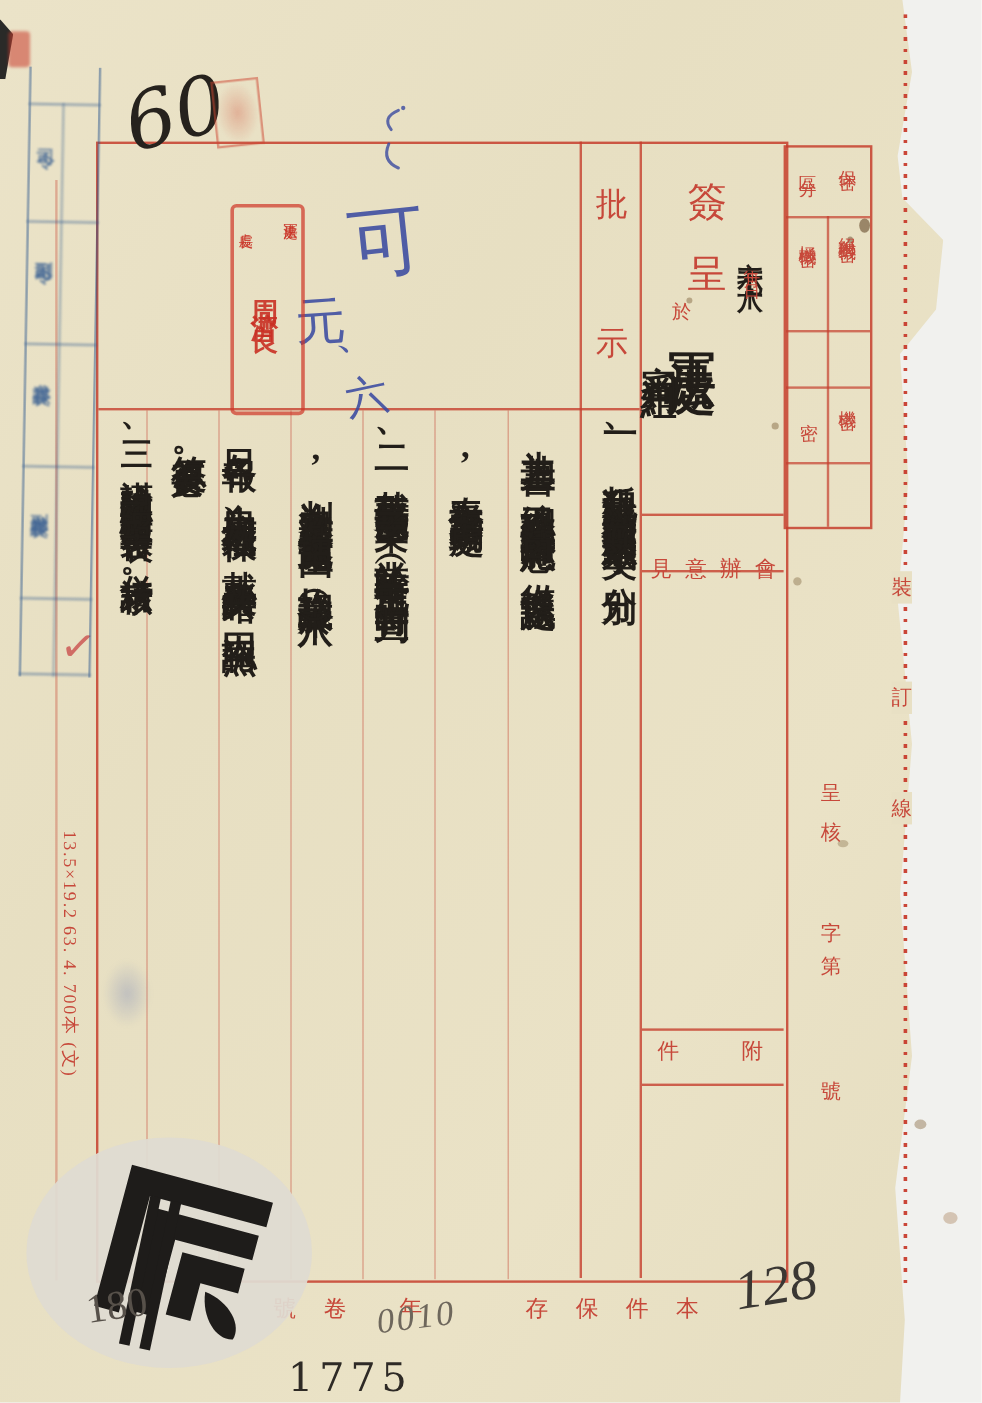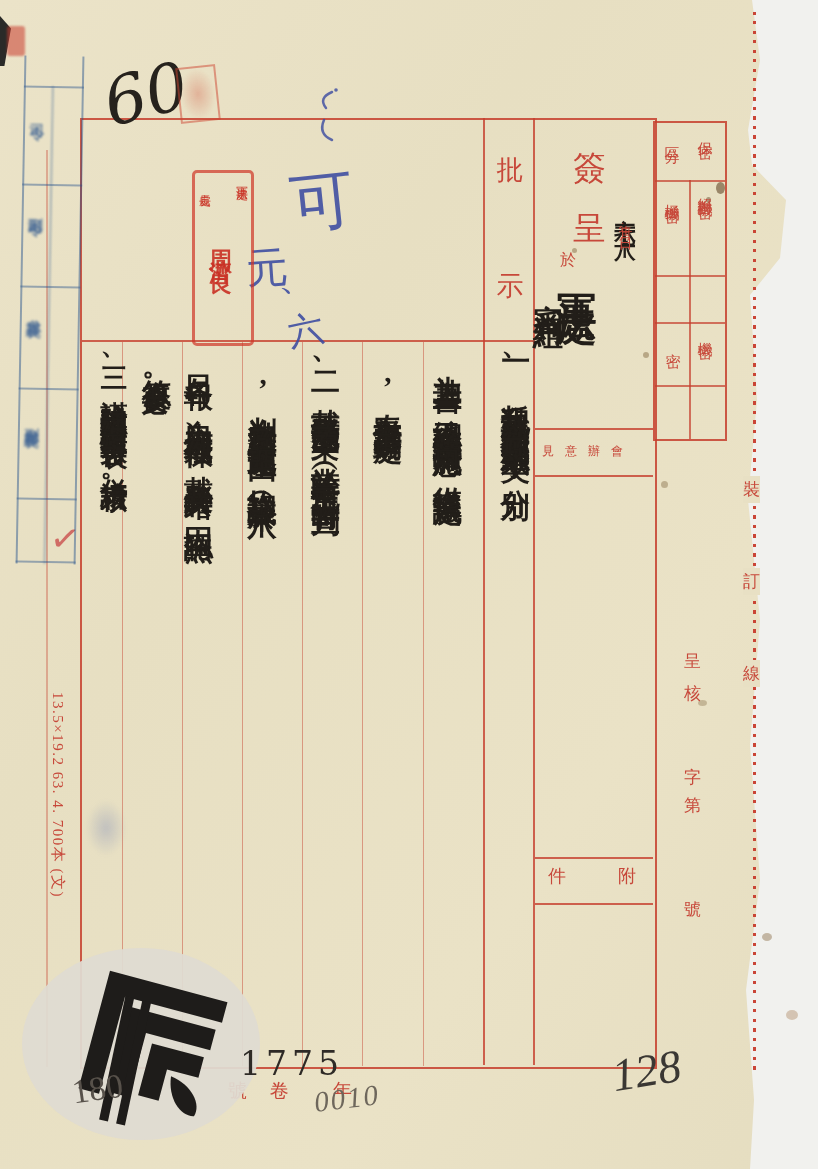--- a/index.html
+++ b/index.html
@@ -38,39 +38,39 @@
   .sign-label{position:absolute;left:573px;top:146px;display:flex;flex-direction:column;gap:16px;
     font-size:33px;color:#c7483a;}
   .sign-at{position:absolute;left:560px;top:250px;font-size:16px;}
   .sign-office{left:556px;top:262px;font-size:40px;letter-spacing:6px;}
   .sign-unit{left:533px;top:280px;font-size:30px;letter-spacing:9px;}
   .sign-date{left:614px;top:202px;letter-spacing:3px;}
   .sign-date .hand{font-size:21px;color:#221e19;font-weight:600;}
   .sign-date .plabel{font-size:14px;color:#c7483a;}
   .pishi{position:absolute;left:489px;top:152px;width:42px;display:flex;flex-direction:column;
     gap:80px;align-items:center;font-size:27px;color:#c7483a;}
-  .huiban{position:absolute;left:542px;top:443px;font-size:12px;color:#c7483a;
+  .huiban{position:absolute;left:542px;top:462px;font-size:18px;color:#c7483a;
     letter-spacing:11px;white-space:nowrap;}
   .attach{position:absolute;left:548px;top:864px;width:88px;display:flex;
     justify-content:space-between;font-size:18px;color:#c7483a;}
   
   .bodycol{font-size:29px;letter-spacing:3px;width:30px;}
   
   .num60{position:absolute;left:104px;top:56px;font-size:66px;color:#26221d;
     transform:rotate(-14deg);font-style:italic;font-family:"DejaVu Serif",serif;}
   .blue{color:rgba(58,74,160,.88);}
   .appr-main{position:absolute;left:290px;top:158px;font-size:64px;transform:rotate(-6deg);}
   .appr-s1{position:absolute;left:246px;top:240px;font-size:42px;transform:rotate(-4deg);}
   .appr-s2{position:absolute;left:274px;top:282px;font-size:36px;transform:rotate(-12deg);
     writing-mode:vertical-rl;text-orientation:upright;}
   .check{position:absolute;left:50px;top:518px;font-size:36px;color:rgba(200,70,70,.75);
     transform:rotate(8deg);}
   .pencil-left{position:absolute;left:72px;top:1070px;font-size:34px;color:#57514a;
     transform:rotate(-8deg);z-index:35;}
-  .vol{position:absolute;left:240px;top:1044px;font-size:33px;color:#2e2a26;letter-spacing:5px;
+  .vol{position:absolute;left:240px;top:1128px;font-size:33px;color:#2e2a26;letter-spacing:5px;
     font-family:"DejaVu Serif",serif;z-index:35;}
   .yearnum{position:absolute;left:314px;top:1082px;font-size:29px;color:#6e675c;
     transform:rotate(-7deg);letter-spacing:2px;font-style:italic;z-index:35;}
   .copynum{position:absolute;left:612px;top:1044px;font-size:46px;color:#3a3733;
     transform:rotate(-9deg);font-style:italic;}
   
   .dstamp{position:absolute;left:192px;top:170px;width:56px;height:170px;
     border:3px solid rgba(206,52,38,.7);border-radius:5px;color:rgba(201,48,36,.9);
     filter:blur(.4px);}
   .dstamp .u{position:absolute;right:3px;top:4px;font-size:12px;letter-spacing:1px;}
@@ -231,20 +231,21 @@
   <span class="fr" style="top:650px;">呈</span>
   <span class="fr" style="top:682px;">核</span>
   <span class="fr" style="top:766px;">字</span>
   <span class="fr" style="top:794px;">第</span>
   <span class="fr" style="top:898px;">號</span>
 
   <span class="mnote">13.5×19.2 63. 4. 700本 (文)</span>
 
   <span class="blabel" style="left:228px;">號 卷</span>
   <span class="blabel" style="left:333px;">年</span>
+  <span class="blabel" style="left:438px;">存 保 件 本</span>
 
   <div class="logo-bg"></div>
   <svg class="logo-svg" width="218" height="188" viewBox="0 0 218 188">
     <g fill="#1e1c1a" transform="rotate(-30 120 90)">
       <polygon points="120,10 206,96 191,111 120,40 49,111 34,96"></polygon>
       <polygon points="120,52 182,114 167,129 120,82 73,129 58,114"></polygon>
       <polygon points="120,94 158,132 143,147 120,124 97,147 82,132"></polygon>
       <path d="M120,132 C134,150 132,172 120,178 C108,172 106,150 120,132 Z"></path>
     </g>
     <rect x="84" y="46" width="9" height="126" transform="rotate(12 88 100)" fill="#1e1c1a"></rect>

